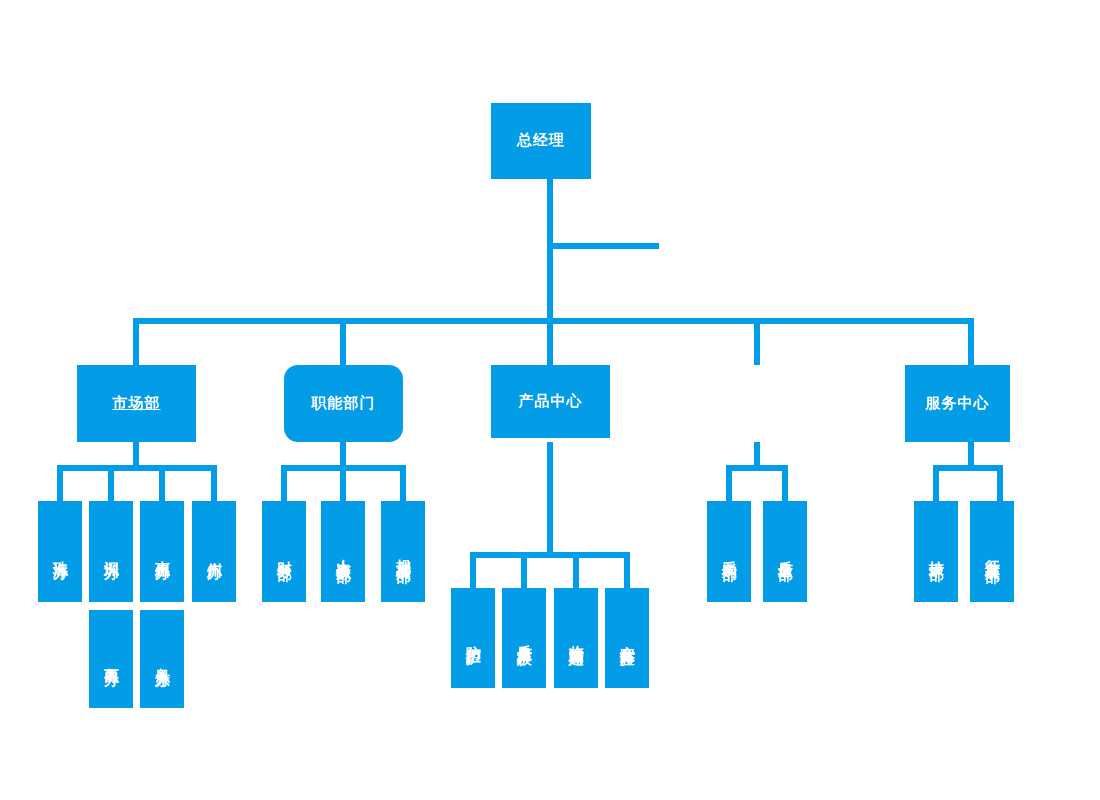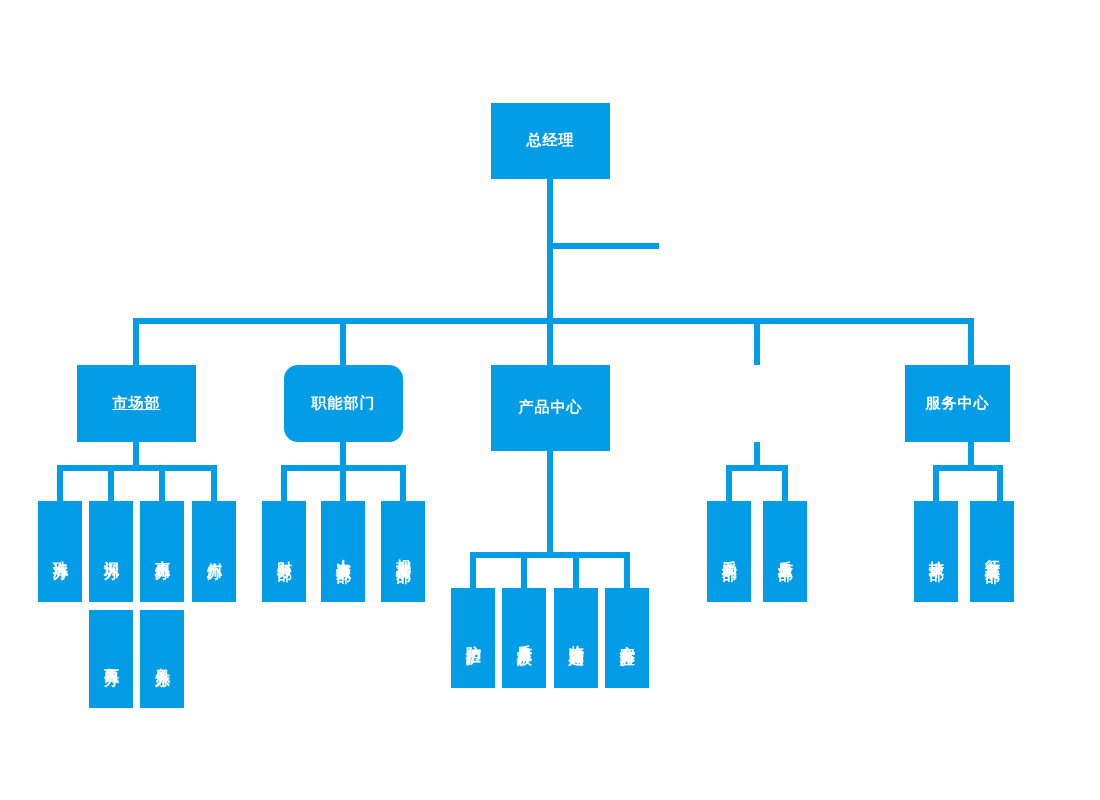--- a/index.html
+++ b/index.html
@@ -46,38 +46,38 @@
   .conn {
     position: absolute;
     background: #039ce7;
   }
 </style>
 </head>
 <body style="background: rgb(255, 255, 255);">
 
 <div id="chart" style="background: rgb(255, 255, 255);">
 
-  <div class="node horiz" style="left: 491px; top: 103px; width: 119px; height: 76px; background: rgb(3, 156, 231); color: rgb(255, 255, 255);">总经理</div>
+  <div class="node horiz" style="left: 491px; top: 103px; width: 100px; height: 76px; background: rgb(3, 156, 231); color: rgb(255, 255, 255);">总经理</div>
 
 
   <div class="conn" style="left: 547px; top: 179px; width: 6px; height: 145px; background: rgb(3, 156, 231);"></div>
 
   <div class="conn" style="left: 547px; top: 243px; width: 112px; height: 6px; background: rgb(3, 156, 231);"></div>
 
   <div class="conn" style="left: 133px; top: 318px; width: 841px; height: 6px; background: rgb(3, 156, 231);"></div>
 
   <div class="conn" style="left: 133px; top: 318px; width: 6px; height: 47px; background: rgb(3, 156, 231);"></div>
   <div class="conn" style="left: 340px; top: 318px; width: 6px; height: 47px; background: rgb(3, 156, 231);"></div>
   <div class="conn" style="left: 547px; top: 318px; width: 6px; height: 47px; background: rgb(3, 156, 231);"></div>
   <div class="conn" style="left: 754px; top: 318px; width: 6px; height: 47px; background: rgb(3, 156, 231);"></div>
   <div class="conn" style="left: 968px; top: 318px; width: 6px; height: 47px; background: rgb(3, 156, 231);"></div>
 
   <div class="node horiz" style="left: 77px; top: 365px; width: 119px; height: 77px; background: rgb(3, 156, 231); color: rgb(255, 255, 255); text-decoration: underline;">市场部</div>
   <div class="node horiz" style="left: 284px; top: 365px; width: 119px; height: 77px; background: rgb(3, 156, 231); color: rgb(255, 255, 255); border-radius: 14px;">职能部门</div>
-  <div class="node horiz" style="left: 491px; top: 365px; width: 119px; height: 86px; background: rgb(3, 156, 231); color: rgb(255, 255, 255);">产品中心</div>
+  <div class="node horiz" style="left: 491px; top: 365px; width: 119px; height: 73px; background: rgb(3, 156, 231); color: rgb(255, 255, 255);">产品中心</div>
   <div class="node horiz" style="left: 905px; top: 365px; width: 105px; height: 77px; background: rgb(3, 156, 231); color: rgb(255, 255, 255);">服务中心</div>
 
   <div class="conn" style="left: 133px; top: 442px; width: 6px; height: 29px; background: rgb(3, 156, 231);"></div>
   <div class="conn" style="left: 57px; top: 465px; width: 160px; height: 6px; background: rgb(3, 156, 231);"></div>
   <div class="conn" style="left: 57px; top: 465px; width: 6px; height: 38px; background: rgb(3, 156, 231);"></div>
   <div class="conn" style="left: 108px; top: 465px; width: 6px; height: 38px; background: rgb(3, 156, 231);"></div>
   <div class="conn" style="left: 159px; top: 465px; width: 6px; height: 38px; background: rgb(3, 156, 231);"></div>
   <div class="conn" style="left: 211px; top: 465px; width: 6px; height: 38px; background: rgb(3, 156, 231);"></div>
 
   <div class="node vert" style="left: 38px; top: 501px; width: 44px; height: 101px; background: rgb(3, 156, 231); color: rgb(255, 255, 255);">珠海办</div>

